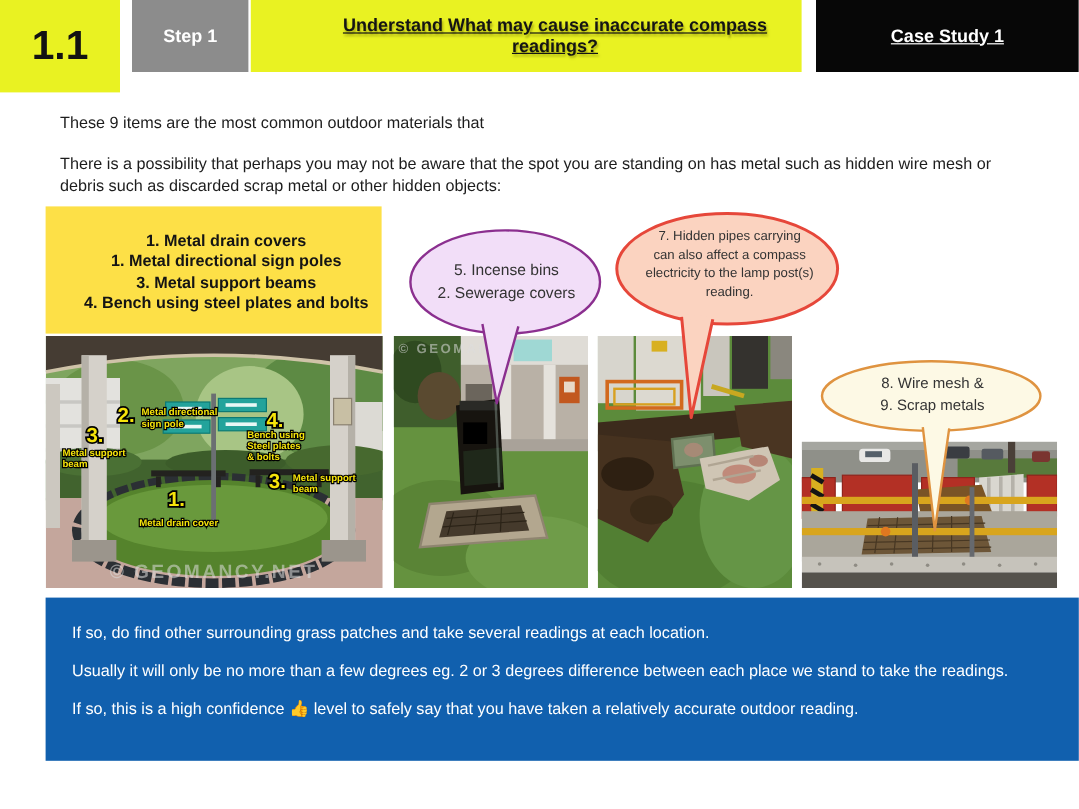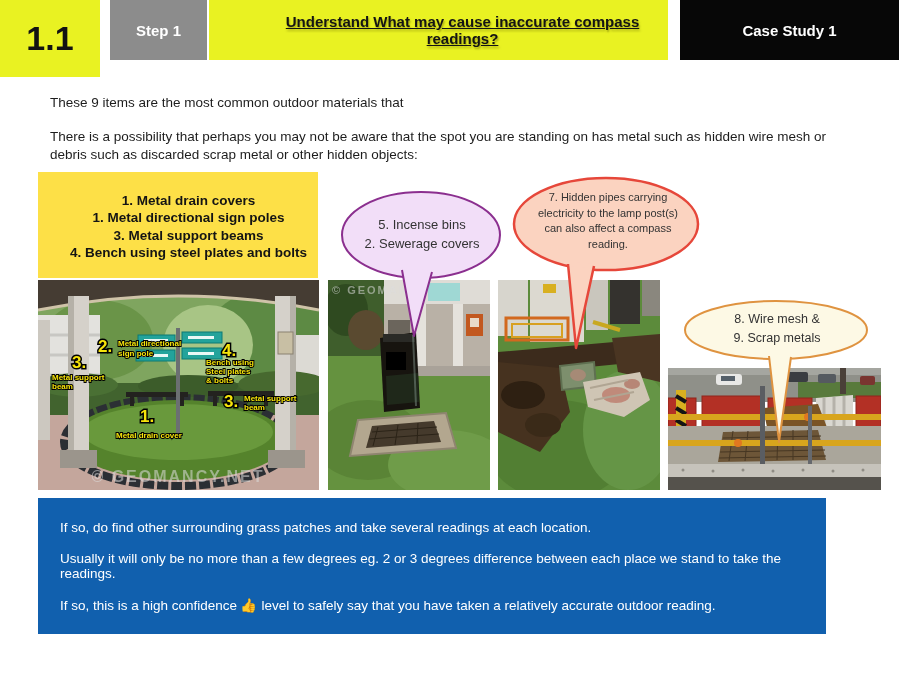--- a/index.html
+++ b/index.html
@@ -5,21 +5,21 @@
   * { margin:0; padding:0; box-sizing:border-box; }
   body { background:#ffffff; font-family:"Liberation Sans", sans-serif; }
   .stage { position:relative; width:899px; height:674px; background:#fff; overflow:hidden; }
 
   
   .hbox { position:absolute; display:flex; align-items:center; justify-content:center; font-weight:bold; }
   .num-box   { left:0;   top:0; width:100px; height:77px; background:#e9f222; color:#121212; font-size:34px; }
   .step-box  { left:110px; top:0; width:97px;  height:60px; background:#8c8c8c; color:#ffffff; font-size:15px; }
   .title-box { left:209px; top:0; width:459px; height:60px; background:#e9f222; color:#141414; font-size:15px;
                text-decoration:underline; text-shadow:1px 2px 2px rgba(110,110,0,.55); text-align:center;padding-left:48px; }
-  .case-box  { left:680px; top:0; width:219px; height:60px; background:#070707; color:#ffffff; font-size:15px; }
+  .case-box  { left:680px; top:0; width:219px; height:60px; background:#070707; color:#ffffff; font-size:15px;text-decoration:underline; }
 
   
   .intro1 { position:absolute; left:50px; top:95px;  font-size:13.5px; color:#1d1d1d; }
   .intro2 { position:absolute; left:50px; top:128px; width:815px; font-size:13.5px; line-height:1.3; color:#1d1d1d; }
 
   
   .materials { position:absolute; left:38px; top:172px; width:280px; height:106px;
                background:#fde047; padding:20px 3px 0 24px;text-align:center; }
   .materials div { font-size:13.5px; font-weight:bold; color:#141414; line-height:1.28; }
 
@@ -43,21 +43,21 @@
   .bubble svg { position:absolute; left:0; top:0; }
   .bubble .btxt { position:absolute; text-align:center; color:#333333; }
   .bubble1 { left:340px; top:190px; width:165px; height:150px; }
   .bubble1 .btxt { left:8px;  top:26px; width:148px; font-size:13px; line-height:1.45; }
   .bubble2 { left:512px; top:176px; width:192px; height:176px; }
   .bubble2 .btxt { left:13px; top:14px; width:166px; font-size:11px; line-height:1.42; }
   .bubble3 { left:683px; top:300px; width:190px; height:146px; }
   .bubble3 .btxt { left:11px; top:10px; width:166px; font-size:12.5px; line-height:1.5; }
 
   
-  .footer { position:absolute; left:38px; top:498px; width:788px; height:136px;
+  .footer { position:absolute; left:38px; top:498px; width:862px; height:136px;
             background:#1160ae; color:#ffffff; padding:22px 24px 0 22px; }
   .footer p { font-size:13.5px; margin:0 0 16px 0; }
 </style>
 </head>
 <body>
 
 <div class="stage">
 
   <div class="hbox num-box">1.1</div>
   <div class="hbox step-box">Step 1</div>
@@ -270,22 +270,22 @@
   </div>
 
   <div class="bubble bubble2">
     <svg width="192" height="176" viewBox="0 0 192 176">
       <ellipse cx="94" cy="48" rx="92" ry="46" fill="#fbd3c0" stroke="#e6473a" stroke-width="2.5"></ellipse>
       <path d="M56,88 L64,172 L82,90" fill="#fbd3c0" stroke="#e6473a" stroke-width="2.5" stroke-linejoin="round"></path>
       <path d="M58,88 L80,90" fill="none" stroke="#fbd3c0" stroke-width="4"></path>
     </svg>
     <div class="btxt">
       <div>7. Hidden pipes carrying</div>
+      <div>can also affect a compass</div>
       <div>electricity to the lamp post(s)</div>
-      <div>can also affect a compass</div>
       <div>reading.</div>
     </div>
   </div>
 
   <div class="bubble bubble3">
     <svg width="190" height="146" viewBox="0 0 190 146">
       <ellipse cx="93" cy="30" rx="91" ry="29" fill="#fdf9e5" stroke="#df9340" stroke-width="2"></ellipse>
       <path d="M86,56 L96,142 L108,57" fill="#fdf9e5" stroke="#df9340" stroke-width="2" stroke-linejoin="round"></path>
       <path d="M88,56 L106,57" fill="none" stroke="#fdf9e5" stroke-width="3"></path>
     </svg>

